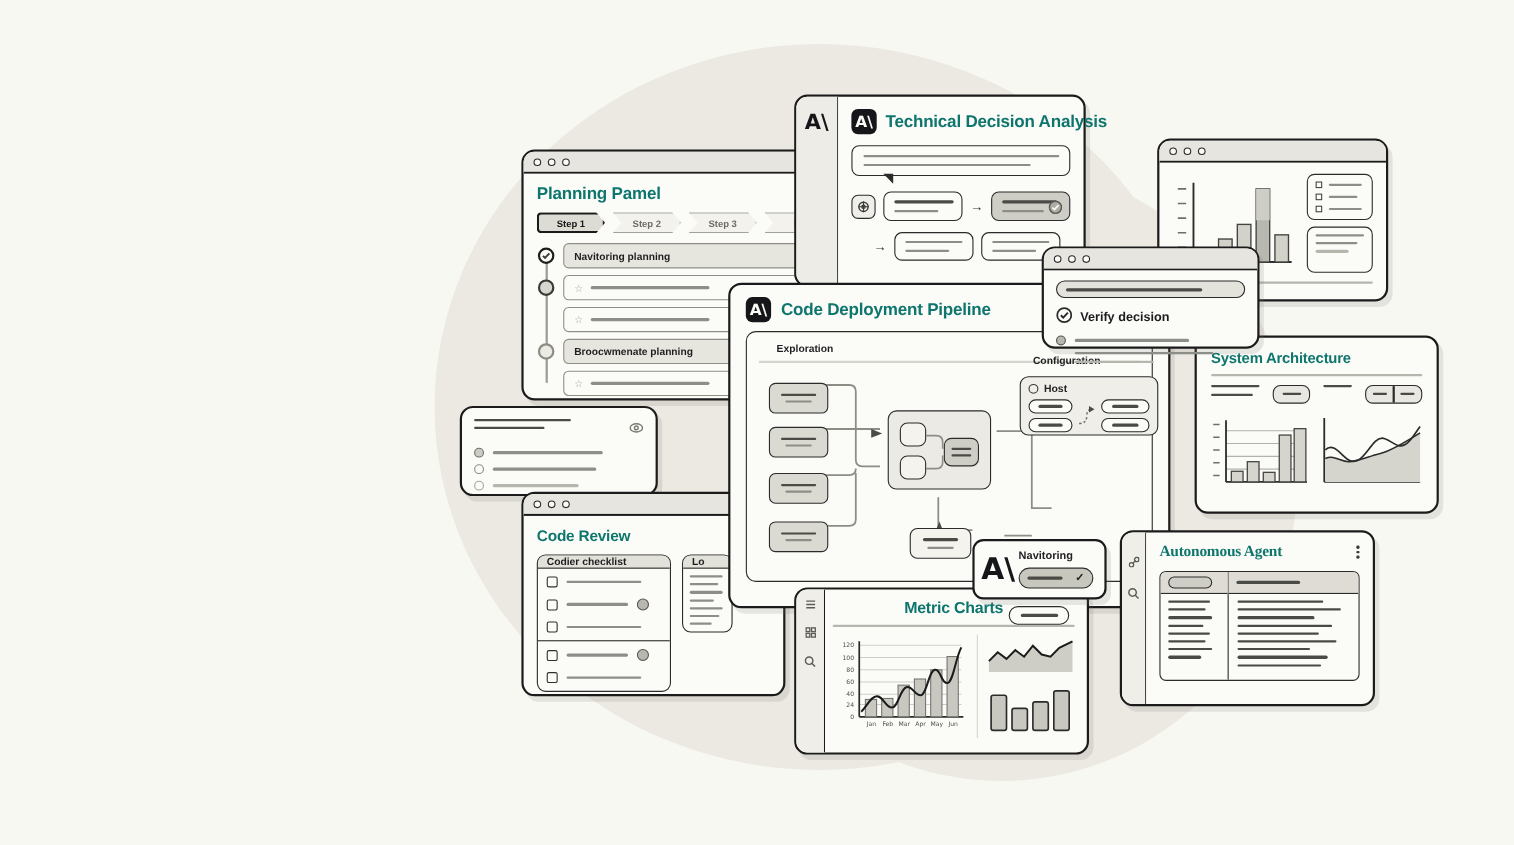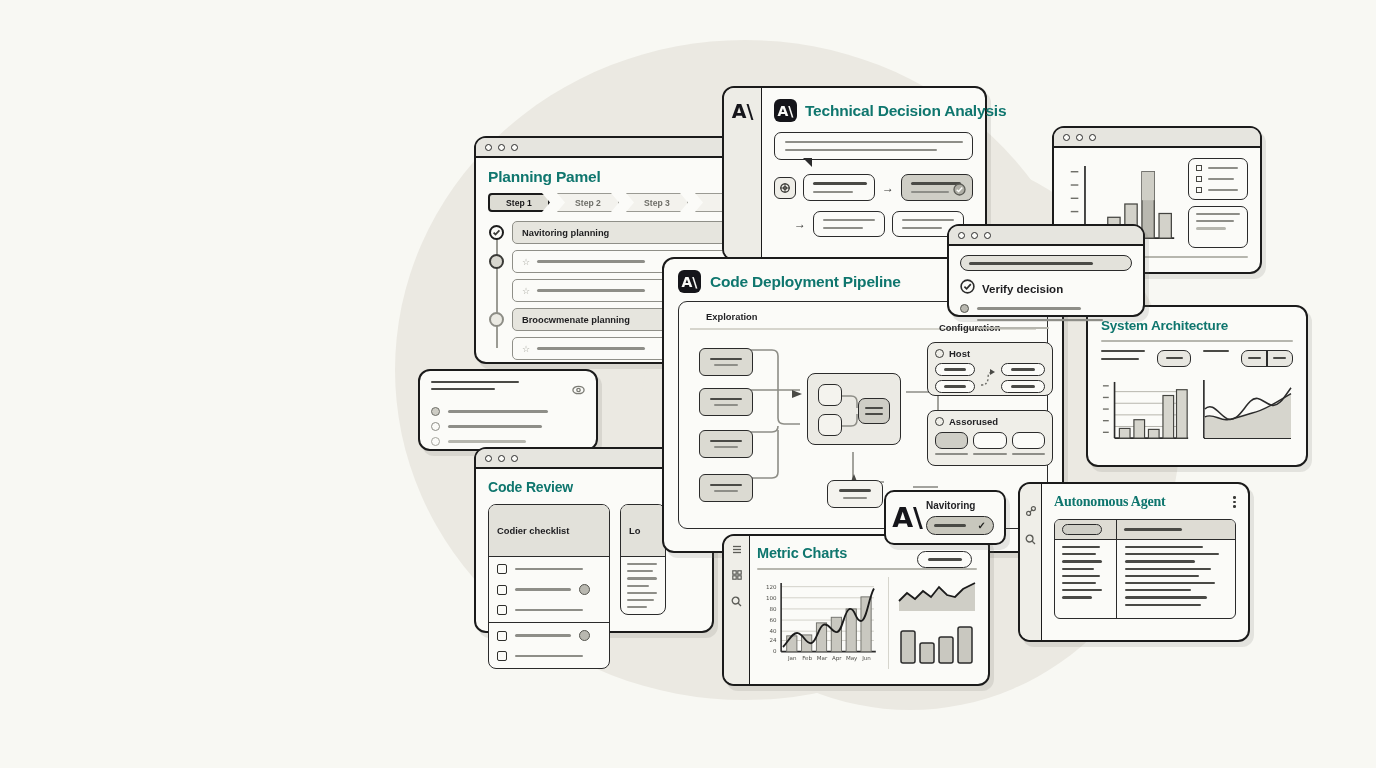--- a/index.html
+++ b/index.html
@@ -161,21 +161,21 @@
   #eyecard .win-body { padding:10px 11px; }
 
   
   #review { left:474px; top:447px; width:240px; height:186px; }
   #review .win-body { padding:10px 12px; }
   .panel {
     border:1.8px solid #2b2b2b; border-radius:8px; background:#fbfbf8; overflow:hidden;
   }
   .panel-head {
     background:#e2e1da; border-bottom:1.8px solid #2b2b2b;
-    padding:20px 8px; font-size:9.4px; font-weight:bold; color:#1d1d20; white-space:nowrap;
+    padding:0 8px; font-size:9.4px; font-weight:bold; color:#1d1d20; white-space:nowrap;
   }
   .ckrow { display:flex; align-items:center; gap:8px; padding:5px 8px; }
   .ckbox { width:10px;height:10px;border:1.7px solid #2f2f2c; border-radius:2px; background:#fbfbf8; flex:none; }
   .tick { width:11px;height:11px;border-radius:50%;background:#b9b8b0;border:1.5px solid #55554f; flex:none; }
 
   
   #pipeline { left:662px; top:257px; width:402px; height:296px; }
   #pipeline .win-body { padding:11px 14px; }
   .pipe-head { display:flex; align-items:center; gap:9px; }
   .pipe-canvas {
@@ -208,21 +208,21 @@
   }
 
   
   #metrics { left:722px; top:534px; width:268px; height:152px; }
   #metrics .side {
     position:absolute; left:0; top:0; bottom:0; width:26px;
     background:#efeee8; border-right:1.8px solid #1b1b1b; border-radius:10px 0 0 10px;
     display:flex; flex-direction:column; align-items:center; padding-top:9px; gap:14px;
     font-size:8px; color:#5c5c57;
   }
-  #metrics .mbody { margin-left:22px; padding:9px 11px; }
+  #metrics .mbody { margin-left:22px; padding:9px 11px;text-align:center; }
 
   
   #agent { left:1018px; top:482px; width:232px; height:160px; }
   #agent .aside {
     position:absolute; left:0; top:0; bottom:0; width:22px;
     background:#efeee8; border-right:1.8px solid #1b1b1b; border-radius:10px 0 0 10px;
     display:flex; flex-direction:column; align-items:center; padding-top:22px; gap:16px;
     font-size:8px; color:#5c5c57;
   }
   #agent .abody { margin-left:22px; padding:10px 12px; }
@@ -668,36 +668,20 @@
               <div class="box plain" style="width:44px;height:13px;display:flex;align-items:center;justify-content:center;">
                   <span class="ln d" style="width:24px;"></span>
                 </div>
               <div class="box plain" style="width:44px;height:13px;display:flex;align-items:center;justify-content:center;">
                   <span class="ln d" style="width:24px;"></span>
                 </div>
             </div>
           </div>
         </div>
 
-        <div class="cfgbox" style="left:248px;top:108px;width:126px;height:56px;">
-          <div class="cfg-title">
-            <span class="clock"></span>
-            <span class="h3">Assorused</span>
-          </div>
-          <div style="display:flex;gap:5px;padding:5px 7px 0 7px;">
-            <div class="box dark" style="width:34px;height:17px;"></div>
-            <div class="box plain" style="width:34px;height:17px;"></div>
-            <div class="box plain" style="width:34px;height:17px;"></div>
-          </div>
-          <div style="display:flex;gap:5px;padding:4px 7px 0 7px;">
-            <span class="ln" style="width:34px;"></span>
-              <span class="ln" style="width:34px;"></span>
-              <span class="ln" style="width:34px;"></span>
-          </div>
-        </div>
       </div>
     </div>
   </div>
 
   <div class="win" id="verbadge" style="z-index:10;">
     <span class="logo plain" style="font-size:27px;">A\</span>
     <div style="display:flex;flex-direction:column;gap:5px;align-items:flex-start;">
       <span class="h3" style="font-size:10px;">Navitoring</span>
       <span class="vb-toggle">
         <span class="ln d" style="width:32px;"></span>

